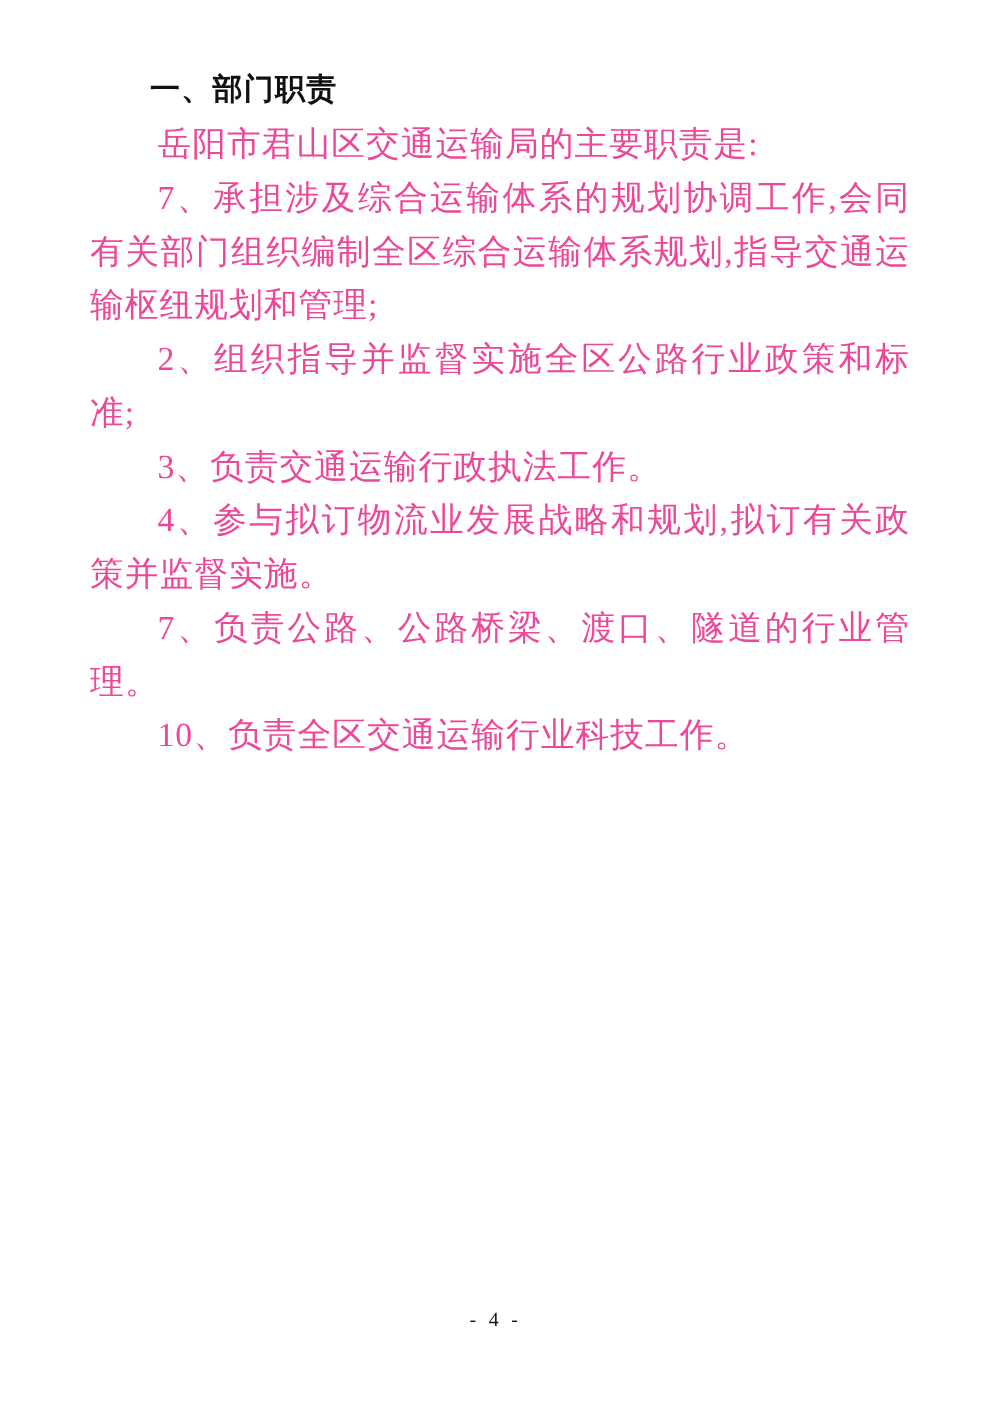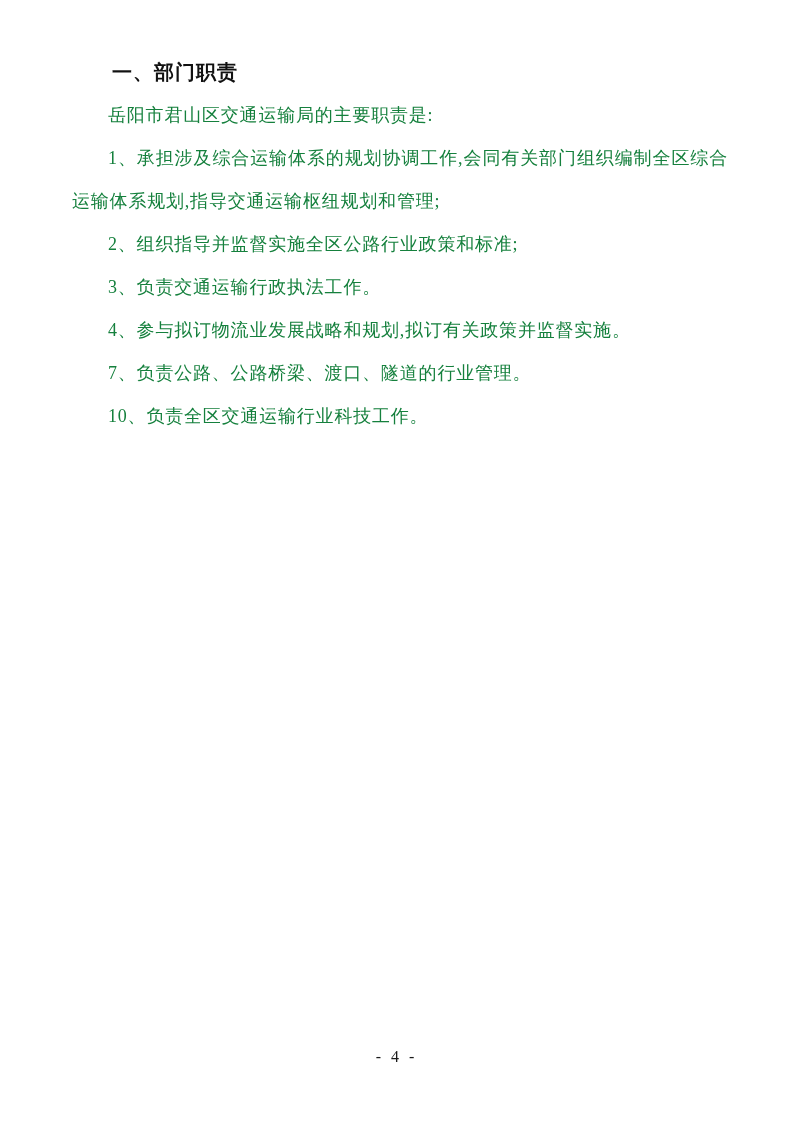--- a/index.html
+++ b/index.html
@@ -17,58 +17,58 @@
   }
   .content {
     position: absolute;
     left: 72px;
     top: 50px;
     width: 656px;
   }
   .heading {
     font-family: "Liberation Sans", "DejaVu Sans", sans-serif;
     font-weight: bold;
-    font-size: 20px;
+    font-size: 24px;
     line-height: 44px;
     margin: 0;
     text-indent: 2em;
     letter-spacing: 1px;
     color: #111111;
   }
   .para {
     font-family: "Liberation Serif", "DejaVu Serif", serif;
-    font-size: 18px;
+    font-size: 27px;
     line-height: 43px;
     margin: 0;
     text-indent: 2em;
     text-align: justify;
     text-justify: inter-ideograph;
     letter-spacing: 0.8px;
-    color: #15803d;
+    color: #ec4899;
   }
   .page-number {
     position: absolute;
     left: 0;
     right: 0;
     bottom: 56px;
     text-align: center;
     font-family: "Liberation Serif", "DejaVu Serif", serif;
     font-size: 16px;
     letter-spacing: 3px;
     color: #1a1a1a;
   }
 </style>
 </head>
 <body>
 
 <div class="page">
   <div class="content">
     <h1 class="heading">一、部门职责</h1>
     <p class="para">岳阳市君山区交通运输局的主要职责是:</p>
-    <p class="para">1、承担涉及综合运输体系的规划协调工作,会同有关部门组织编制全区综合运输体系规划,指导交通运输枢纽规划和管理;</p>
+    <p class="para">7、承担涉及综合运输体系的规划协调工作,会同有关部门组织编制全区综合运输体系规划,指导交通运输枢纽规划和管理;</p>
     <p class="para">2、组织指导并监督实施全区公路行业政策和标准;</p>
     <p class="para">3、负责交通运输行政执法工作。</p>
     <p class="para">4、参与拟订物流业发展战略和规划,拟订有关政策并监督实施。</p>
     <p class="para">7、负责公路、公路桥梁、渡口、隧道的行业管理。</p>
     <p class="para">10、负责全区交通运输行业科技工作。</p>
   </div>
   <div class="page-number">- 4 -</div>
 </div>
 
 </body></html>

